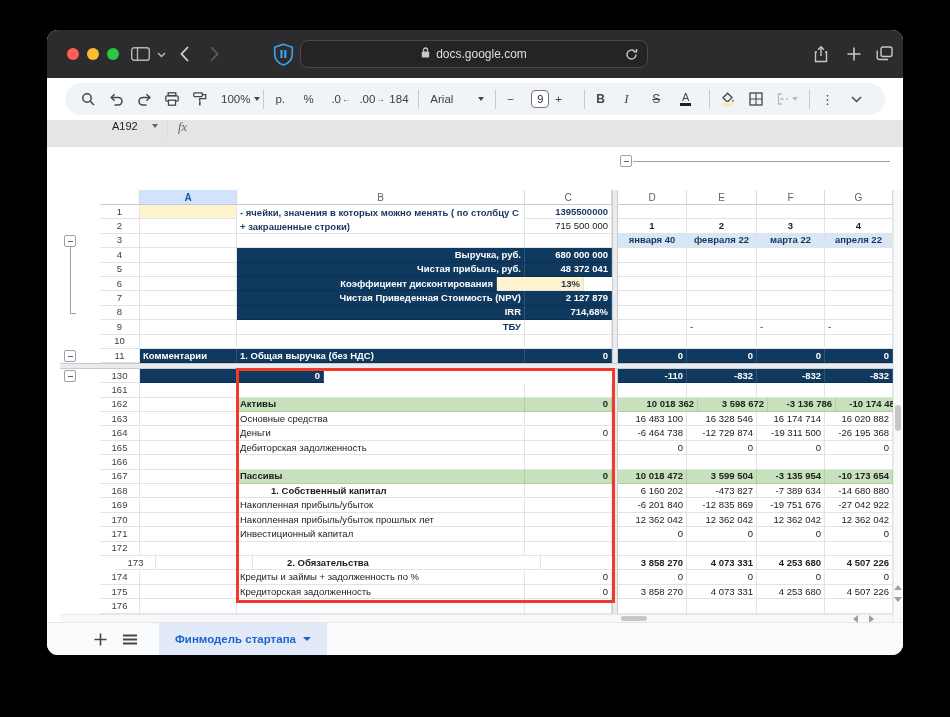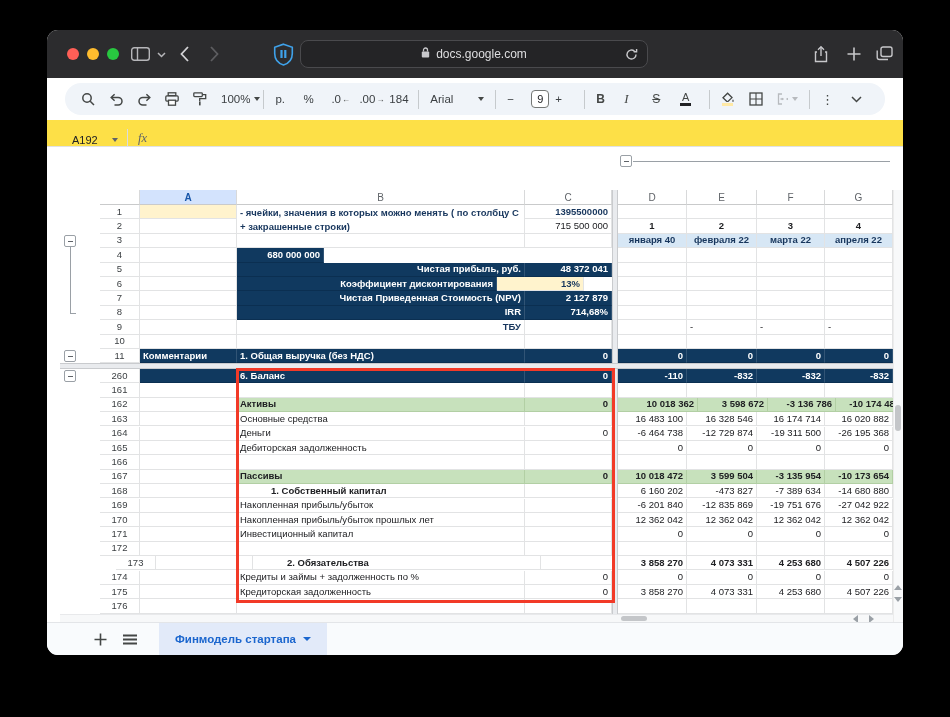--- a/index.html
+++ b/index.html
@@ -40,22 +40,22 @@
   .bld{font-weight:bold;font-size:12px;}
   .itl{font-style:italic;font-family:"Liberation Serif",serif;font-size:13px;}
   .stk{font-size:12px;text-decoration:line-through;}
   .ulA{display:flex;flex-direction:column;align-items:center;line-height:10px;}
   .ulA .bar{width:11px;height:3px;background:#202124;margin-top:1px;}
   .ulA .bar.fill{background:#ffe9a6;}
   .dots3{font-size:13px;color:#444746;letter-spacing:0;}
   .subarrow{font-size:8px;color:#444746;margin-left:1px;}
 
   
-  .gs-fbar{position:absolute;left:0;top:90px;width:856px;height:27px;background:#fde047;
-           border-bottom:1px solid #e0e2e4;display:flex;align-items:flex-end;}
+  .gs-fbar{position:absolute;left:0;top:90px;width:856px;height:27px;background:#e5e5e5;
+           border-bottom:1px solid #e0e2e4;display:flex;align-items:flex-start;padding-left:40px;}
   .namebox{width:78px;padding-left:25px;display:flex;align-items:center;font-size:11px;color:#202124;}
   .fbar-sep{width:1px;height:17px;background:#dadce0;margin:0 10px 0 2px;}
   .fx{font-style:italic;font-family:"Liberation Serif",serif;color:#5f6368;font-size:12.5px;}
 
   
   .gs-sheet{position:absolute;left:0;top:117px;width:856px;height:475px;background:#fff;overflow:hidden;}
   .hcell{height:15px;background:#fff;color:#5f6368;font-size:10px;display:flex;align-items:center;
          justify-content:center;border-right:1px solid #d8d9da;border-bottom:1px solid #c9cacb;flex:none;}
   .hsel{background:#d3e3fd;color:#1756a9;font-weight:bold;}
   .grow{position:absolute;display:flex;overflow:visible;}
@@ -334,20 +334,21 @@
           </div>
           <div class="grow" style="top: 28.8px; left: 0px; height: 14.4px;">
             <div class="cell c-c rownum" style="width: 40px;">3</div>
             <div class="cell" style="width: 97px;"></div>
             <div class="cell" style="width: 288px;"></div>
             <div class="cell" style="width: 87px;"></div>
           </div>
           <div class="grow" style="top: 43.2px; left: 0px; height: 14.4px;">
             <div class="cell c-c rownum" style="width: 40px;">4</div>
             <div class="cell" style="width: 97px;"></div>
+            <div class="cell c-nv c-b c-r" style="width: 288px;">Выручка, руб.</div>
             <div class="cell c-nv c-b c-r" style="width: 87px;">680 000 000</div>
           </div>
           <div class="grow" style="top: 57.6px; left: 0px; height: 14.4px;">
             <div class="cell c-c rownum" style="width: 40px;">5</div>
             <div class="cell" style="width: 97px;"></div>
             <div class="cell c-nv c-b c-r" style="width: 288px;">Чистая прибыль, руб.</div>
             <div class="cell c-nv c-b c-r" style="width: 87px;">48 372 041</div>
           </div>
           <div class="grow" style="top: 72px; left: 0px; height: 14.4px;">
             <div class="cell c-c rownum" style="width: 40px;">6</div>
@@ -379,23 +380,22 @@
             <div class="cell" style="width: 288px;"></div>
             <div class="cell" style="width: 87px;"></div>
           </div>
           <div class="grow" style="top: 144px; left: 0px; height: 14.4px;">
             <div class="cell c-c rownum" style="width: 40px;">11</div>
             <div class="cell c-nv c-b" style="width: 97px;">Комментарии</div>
             <div class="cell c-nv c-b" style="width: 288px;">1. Общая выручка (без НДС)</div>
             <div class="cell c-nv c-b c-r" style="width: 87px;">0</div>
           </div>
           <div class="grow" style="top: 163.9px; left: 0px; height: 14.4px;">
-            <div class="cell c-c rownum" style="width: 40px;">260</div>
+            <div class="cell c-c rownum" style="width: 40px;">130</div>
             <div class="cell c-nv" style="width: 97px;"></div>
-            <div class="cell c-nv c-b" style="width: 288px;">6. Баланс</div>
             <div class="cell c-nv c-b c-r" style="width: 87px;">0</div>
           </div>
           <div class="grow" style="top: 178.3px; left: 0px; height: 14.4px;">
             <div class="cell c-c rownum" style="width: 40px;">161</div>
             <div class="cell" style="width: 97px;"></div>
             <div class="cell" style="width: 288px;"></div>
             <div class="cell" style="width: 87px;"></div>
           </div>
           <div class="grow" style="top: 192.7px; left: 0px; height: 14.4px;">
             <div class="cell c-c rownum" style="width: 40px;">162</div>

